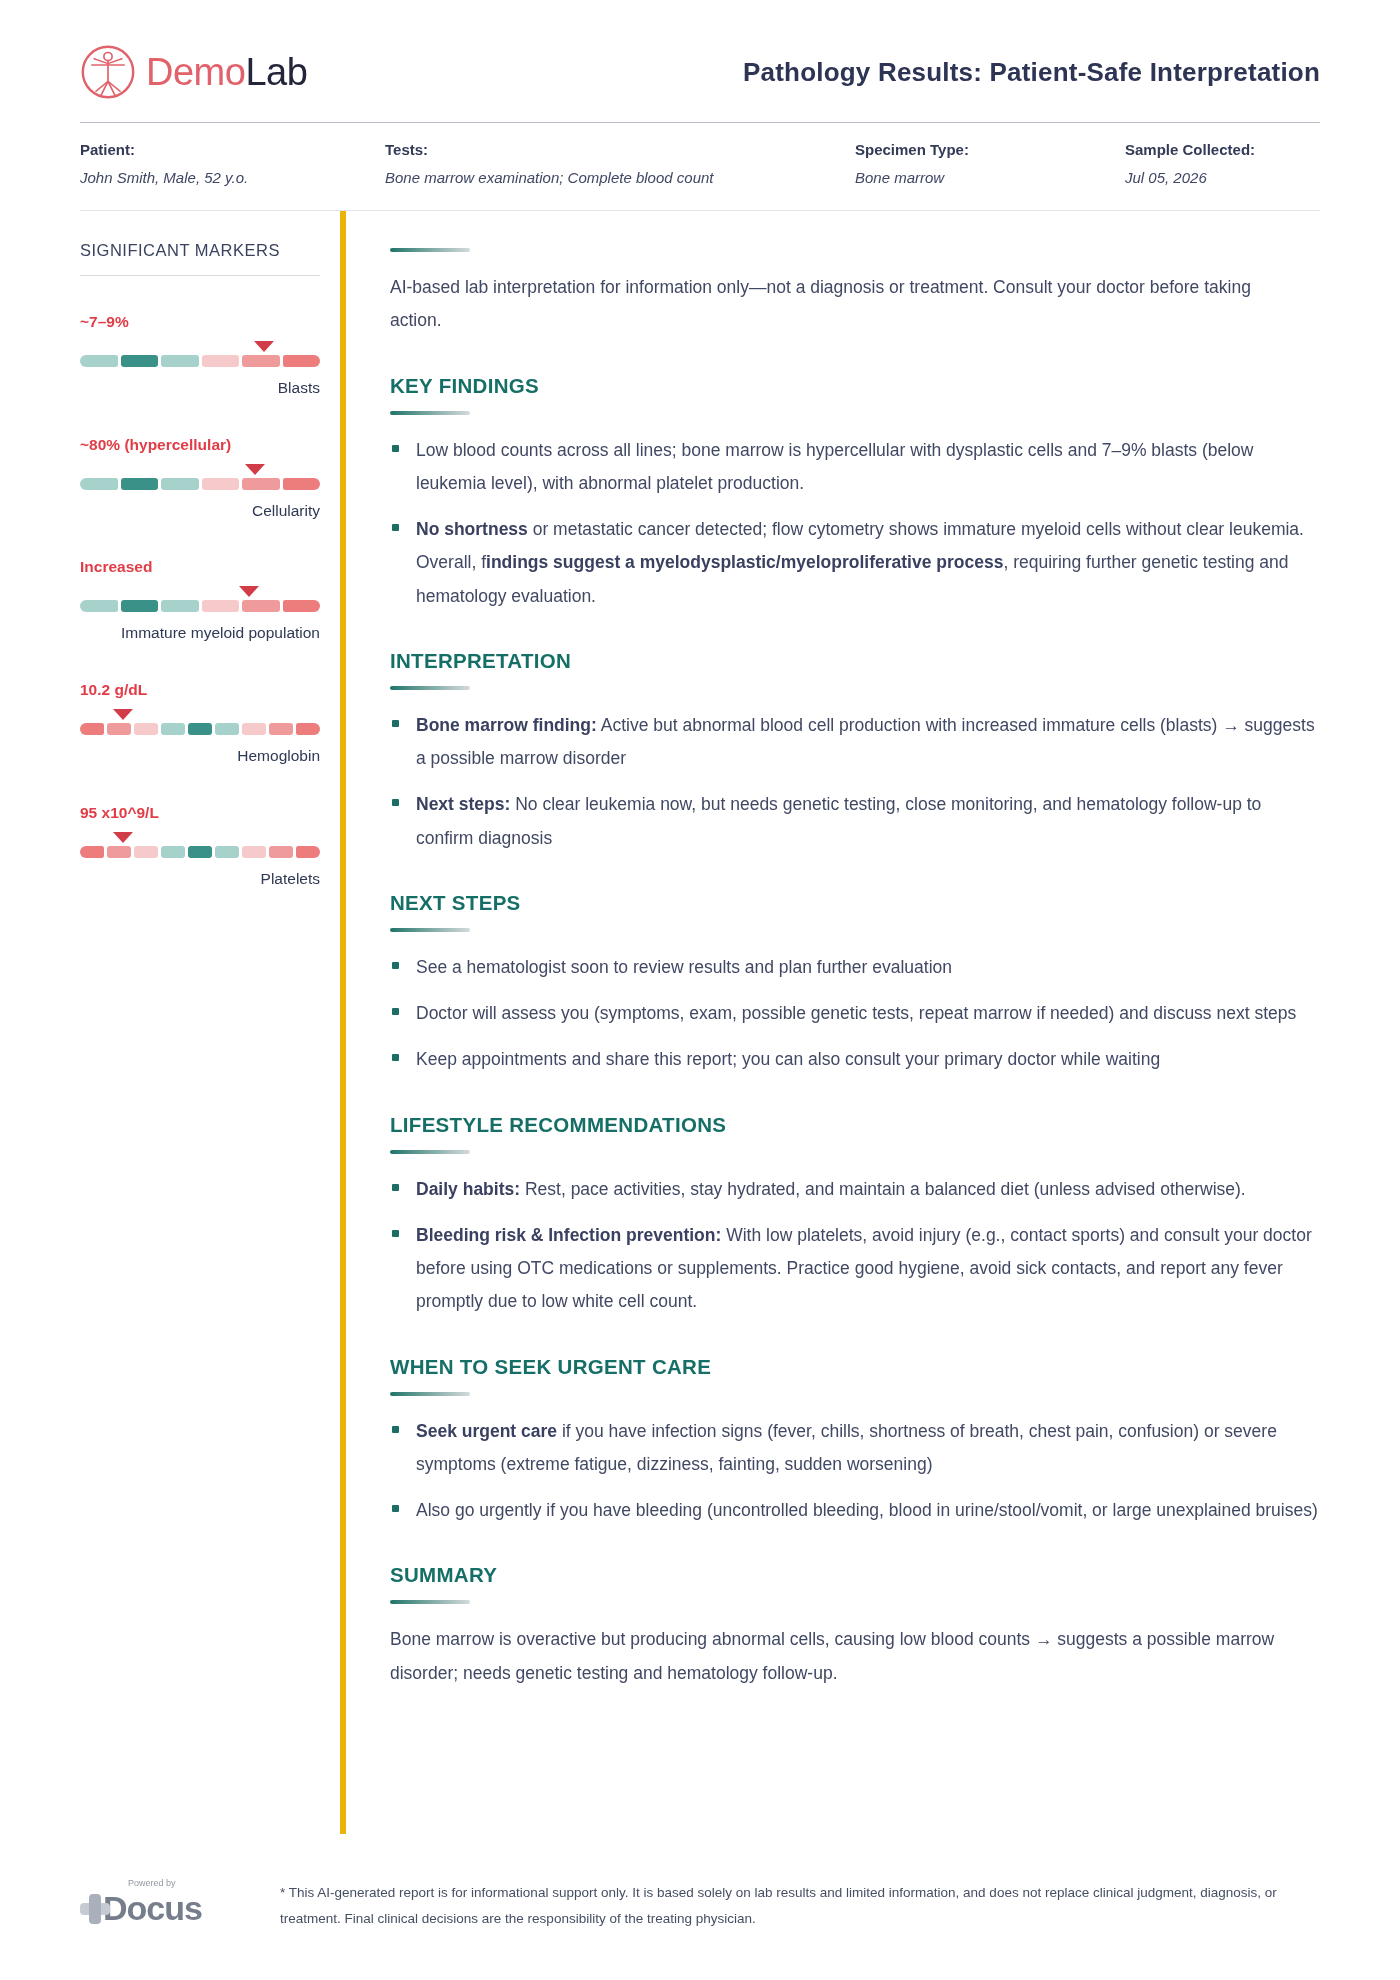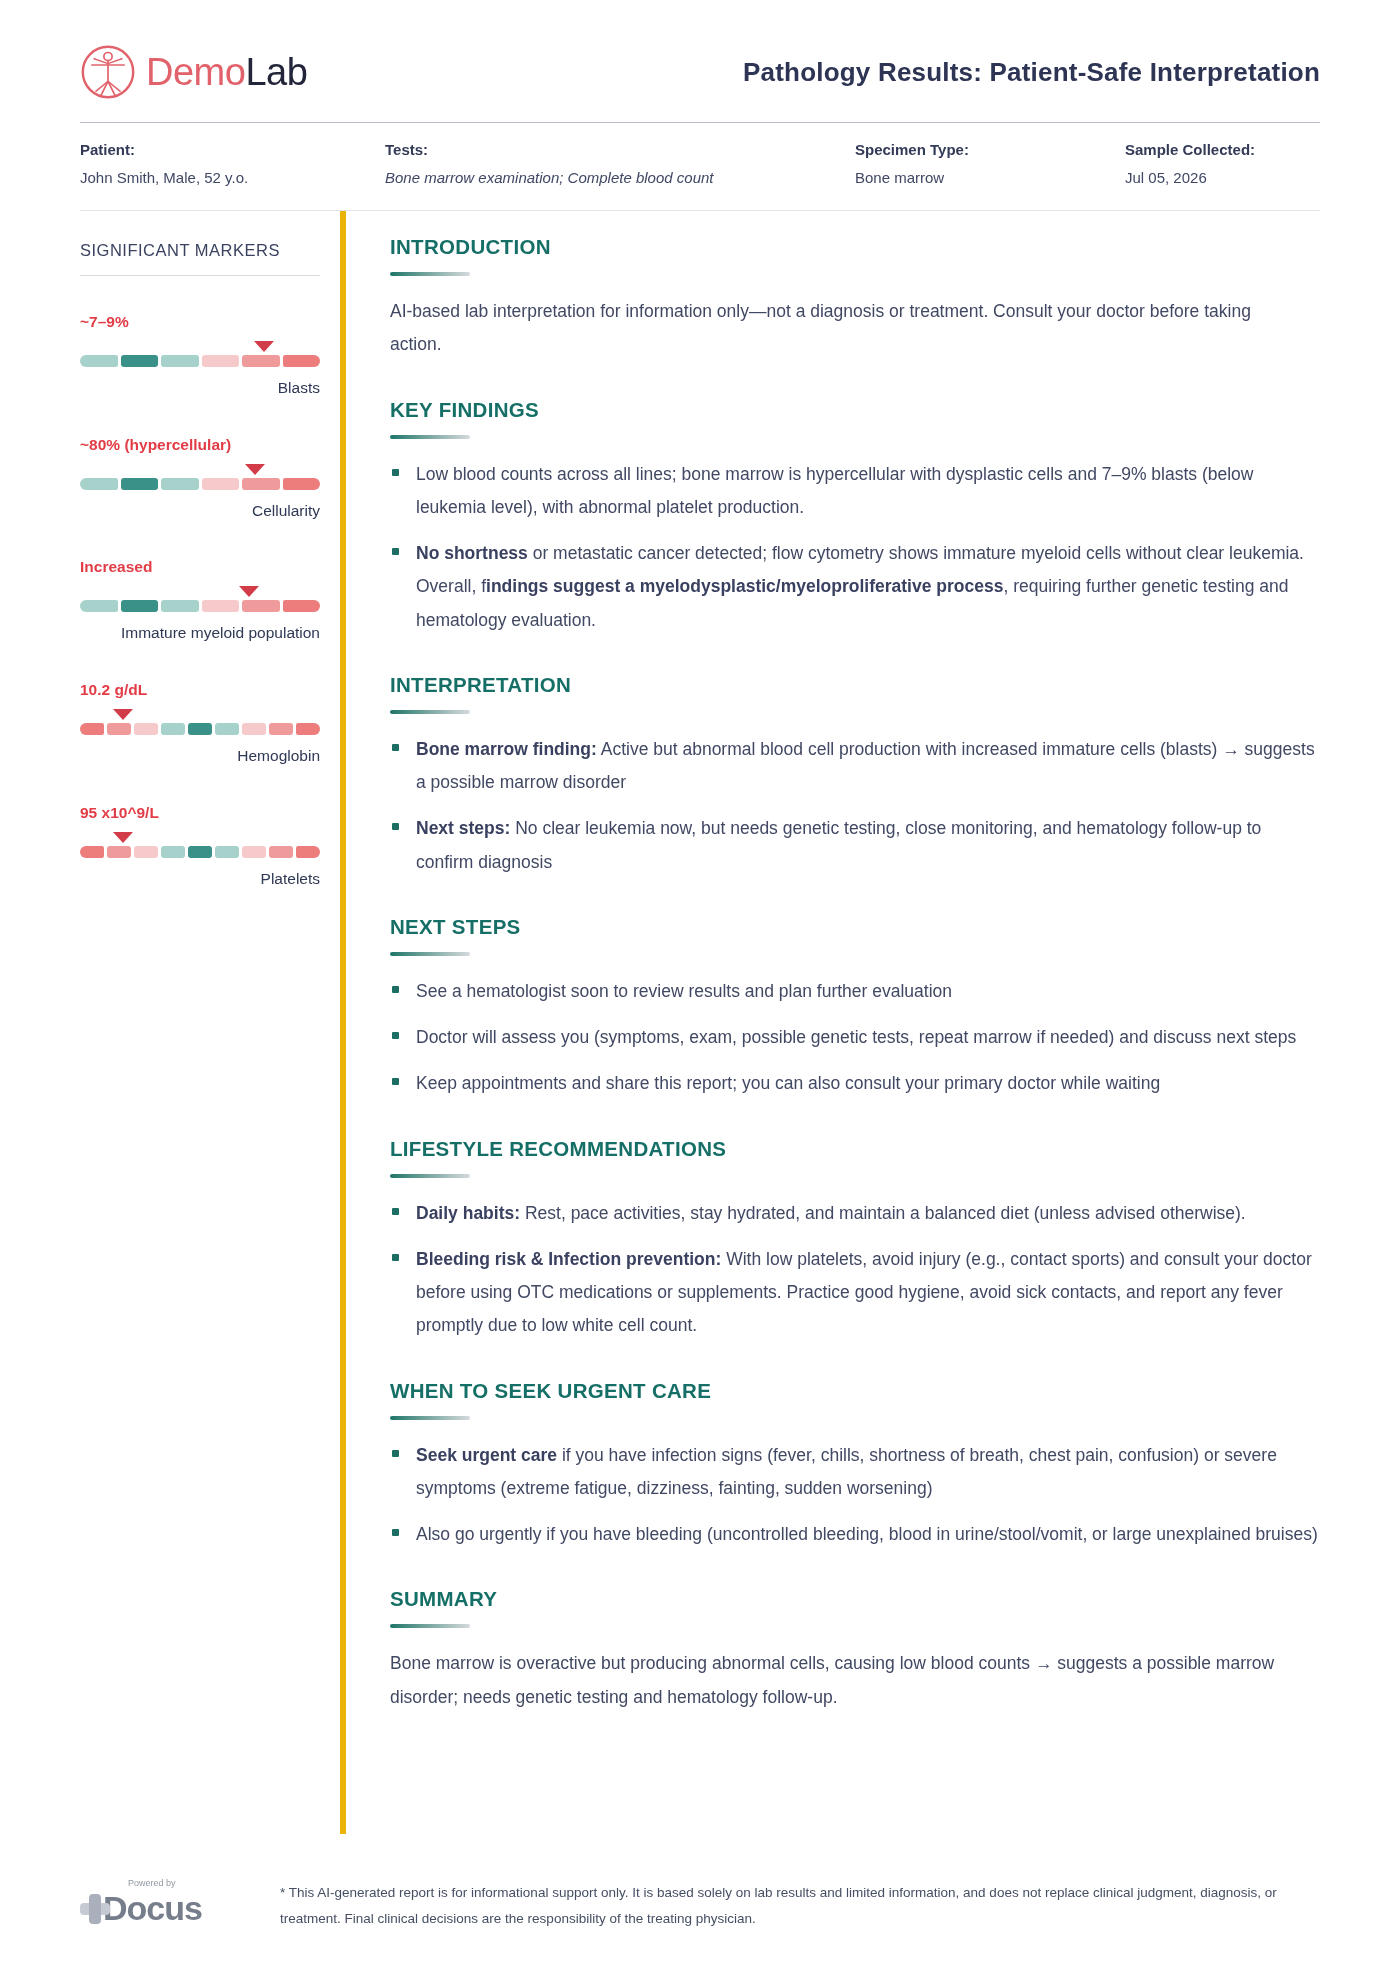--- a/index.html
+++ b/index.html
@@ -22,21 +22,21 @@
   .hr2{border:none;border-top:1px solid #e1e4ea;margin:0;}
 
   
   .patient-row{display:flex;padding:18px 0 24px 0;}
   .pi-col{box-sizing:border-box;padding-right:14px;}
   .pi-col:nth-child(1){width:305px;}
   .pi-col:nth-child(2){width:470px;}
   .pi-col:nth-child(3){width:270px;}
   .pi-col:nth-child(4){flex:1;}
   .pi-label{font-size:15px;font-weight:700;color:#333a57;}
-  .pi-value{margin-top:11px;font-size:15px;color:#3f4764;}
+  .pi-value{margin-top:11px;font-size:15px;color:#3f4764;font-style:italic;}
   .pi-value.italic{font-style:italic;}
 
   
   .bodywrap{display:flex;min-height:1623px;align-items:stretch;}
   .sidebar{width:266px;flex:none;border-right:6px solid #eab308;padding:30px 26px 0 0;box-sizing:border-box;}
   .sb-heading{font-size:16.5px;color:#3a4260;letter-spacing:0.5px;font-weight:400;}
   .sb-underline{border:none;border-top:1px solid #d7dbe2;margin:15px 0 0 0;width:240px;}
   .marker{margin-top:37px;}
   .marker-value{font-size:15.5px;font-weight:700;color:#e23c46;}
   .marker-gauge{position:relative;width:240px;margin-top:24px;}
@@ -202,21 +202,20 @@
                 <span class="seg" style="background: rgb(240, 155, 155);"></span>
                 <span class="seg last" style="background: rgb(236, 125, 124);"></span>
               </div>
             </div>
             <div class="marker-label">Platelets</div>
           </div>
         </div>
     </div>
     <div class="main">
         <div class="section">
-          <h2 class="sec-heading">INTRODUCTION</h2>
           <div class="sec-underline"></div>
           <div class="sec-body">
             <p class="sec-para">AI-based lab interpretation for information only—not a diagnosis or treatment. Consult your doctor before taking action.</p>
           </div>
         </div>
         <div class="section">
           <h2 class="sec-heading">KEY FINDINGS</h2>
           <div class="sec-underline"></div>
           <div class="sec-body">
             <ul class="sec-list">

